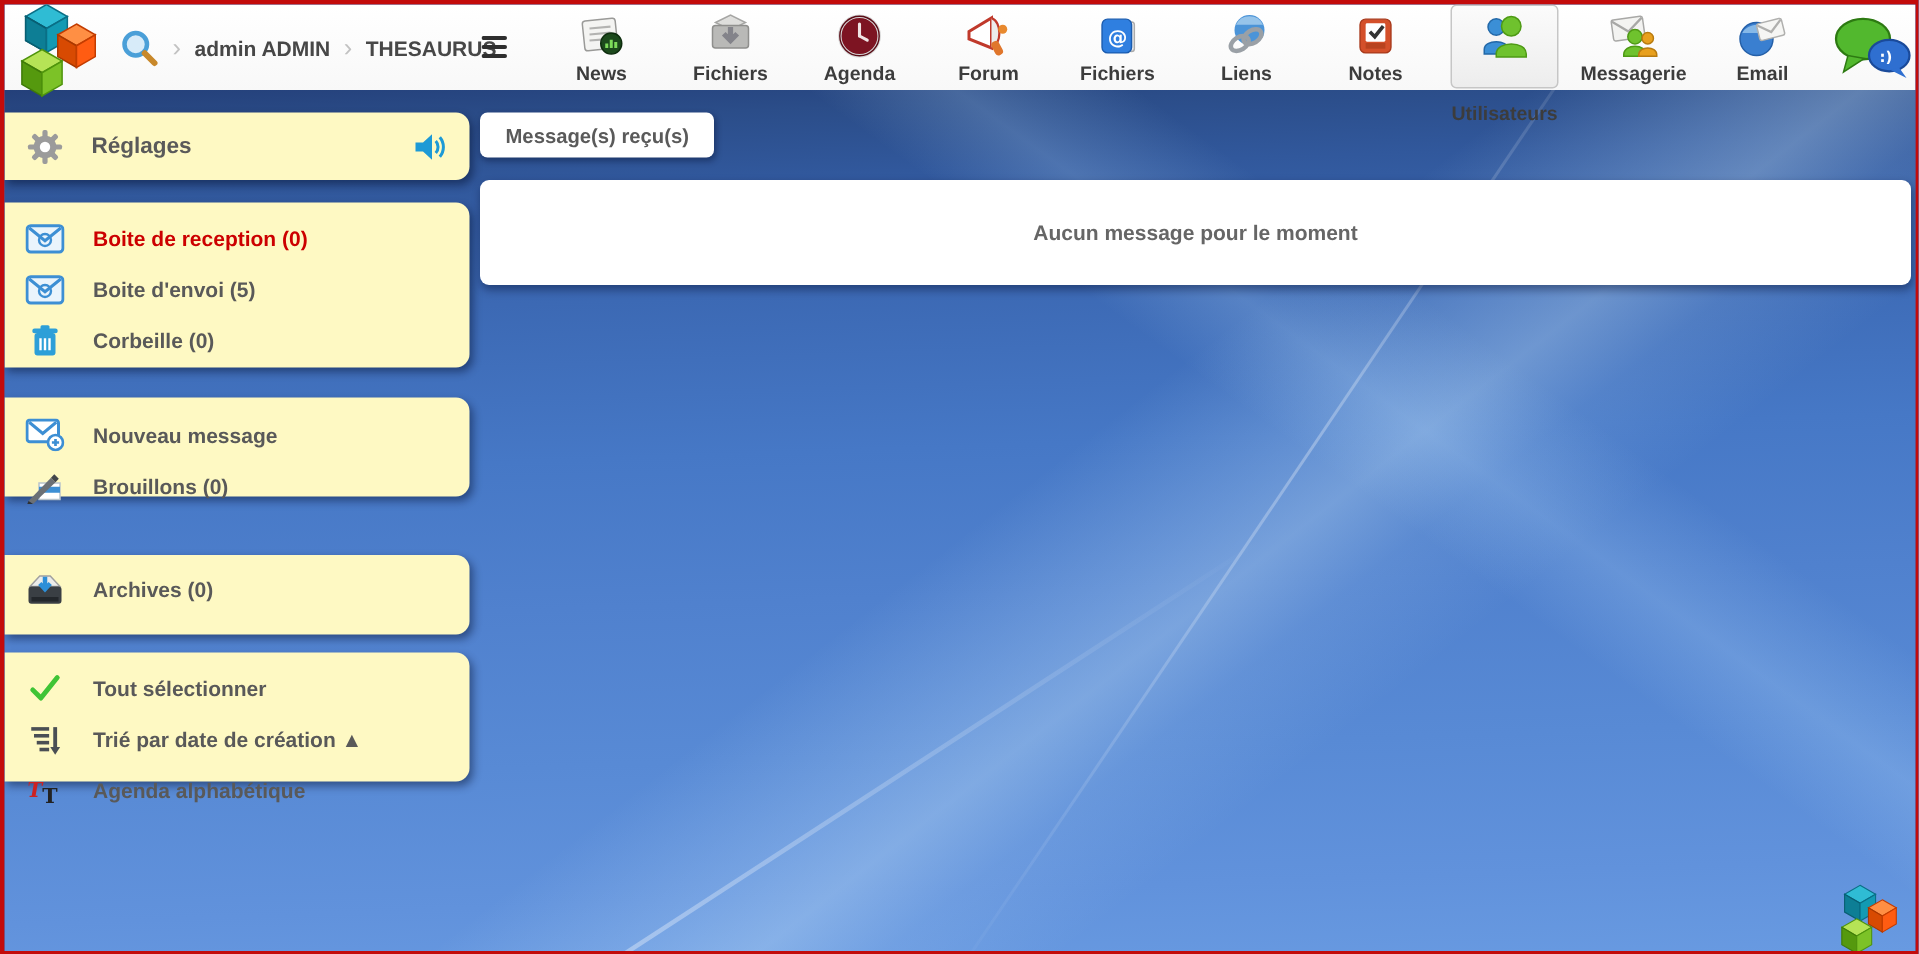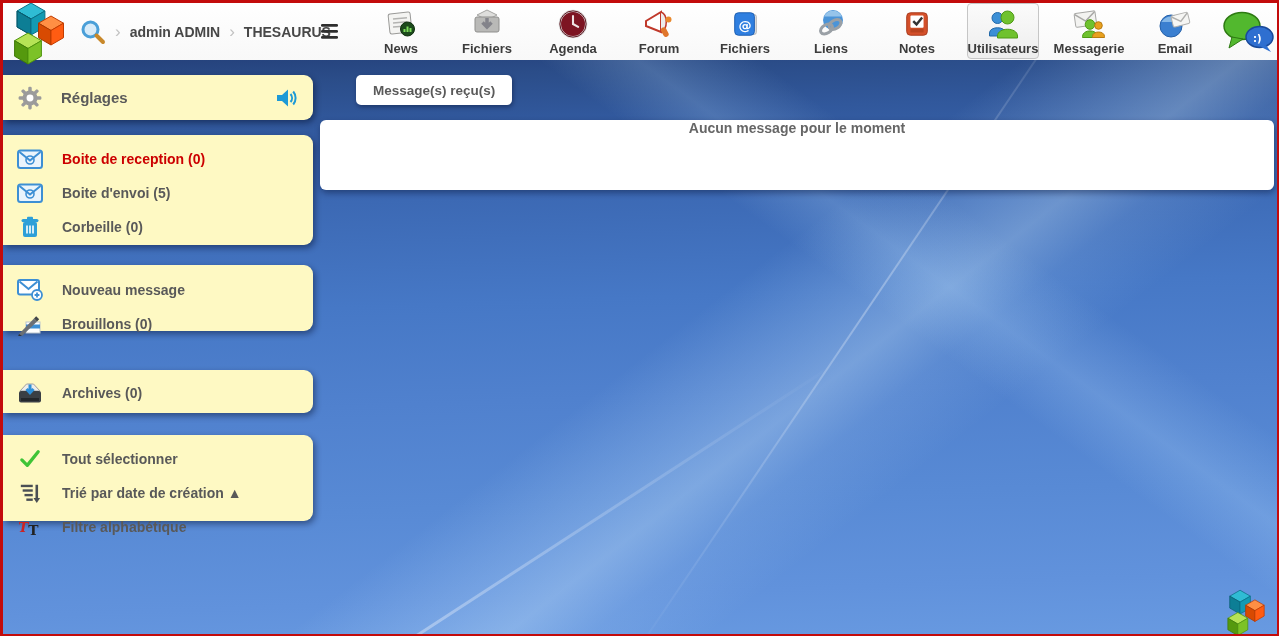--- a/index.html
+++ b/index.html
@@ -21,21 +21,21 @@
   .hamburger { position:absolute; left:318px; top:21px; cursor:pointer; }
   .nav { position:absolute; left:362px; right:66px; top:0; height:57px; display:flex; justify-content:space-between; }
   .nav-item {
     width:72px; height:56px; display:flex; flex-direction:column; align-items:center;
     padding-top:4px; cursor:pointer; border:1px solid transparent;
   }
   .nav-item .nicon { height:32px; display:flex; align-items:center; justify-content:center; }
   .nav-item .nlabel { font-size:13px; font-weight:600; color:#3c3c3c; margin-top:1px; }
   .nav-item.selected {
     background:linear-gradient(#fbfbfb,#ededed);
-    border:1px solid #c6c6c6; border-radius:4px;
+    border:1px solid #c6c6c6; border-radius:4px;gap:27px;
   }
   .chat-btn { position:absolute; right:2px; top:7px; width:54px; height:43px; cursor:pointer; }
   
   .wallpaper {
     position:absolute; left:0; top:57px; right:0; bottom:0; overflow:hidden;
     background:linear-gradient(178deg,#24407a 0%, #2b4d89 5%, #31589c 12%, #3c69b4 25%, #4678c6 42%, #5081ce 58%, #588ad5 75%, #6192dc 90%, #689ae1 100%);
   }
   .streak { position:absolute; }
   .streak-1 {
     width:1700px; height:260px; left:-30px; top:190px; transform:rotate(-38deg);
@@ -57,39 +57,39 @@
   
   .sbox {
     position:absolute; left:0; width:310px; background:#fef9c3;
     border-radius:0 9px 9px 0; box-shadow:2px 3px 6px rgba(0,10,40,0.45); z-index:5;
   }
   .settings-box { top:72px; height:45px; display:flex; align-items:center; padding:0 14px; }
   .settings-label { font-size:15px; font-weight:bold; color:#5a5a5a; margin-left:18px; }
   .speaker { margin-left:auto; cursor:pointer; }
   .box-folders { top:132px; height:110px; padding:7px 0; }
   .box-compose { top:262px; height:66px; padding:8px 0; }
-  .box-archives { top:367px; height:43px; padding:6px 0; }
+  .box-archives { top:367px; height:53px; padding:6px 0; }
   .box-tools { top:432px; height:86px; padding:7px 0; }
   .row {
     height:34px; display:flex; align-items:center; padding-left:14px; gap:19px;
     font-size:14px; font-weight:bold; color:#595959; cursor:pointer;
   }
   .row .ricon { width:26px; display:flex; justify-content:center; align-items:center; }
   .row.red { color:#cc0000; }
   
   .main-tab {
     position:absolute; left:317px; top:72px; height:30px; z-index:5;
     background:#ffffff; border-radius:5px; box-shadow:1px 2px 4px rgba(0,10,40,0.4);
     display:flex; align-items:center; padding:0 17px;
-    font-size:13.5px; font-weight:bold; color:#5a5a5a; cursor:pointer;margin-left:36px;
+    font-size:13.5px; font-weight:bold; color:#5a5a5a; cursor:pointer;
   }
   .content-box {
     position:absolute; left:317px; right:3px; top:117px; height:70px; z-index:5;
     background:#ffffff; border-radius:6px; box-shadow:1px 3px 6px rgba(0,10,40,0.4);
-    display:flex; align-items:flex-start; justify-content:center;
+    display:flex; align-items:center; justify-content:center;
     font-size:14px; font-weight:bold; color:#666666;
   }
 </style>
 </head>
 <body>
 
 <div class="page">
 
   <div class="header">
 
@@ -419,21 +419,21 @@
       </span>
       <span>Trié par date de création ▲</span>
     </div>
     <div class="row">
       <span class="ricon">
         <svg width="22" height="22" viewBox="0 0 24 24">
           <text x="1" y="17" font-size="15" font-weight="bold" fill="#cc2222" transform="skewX(-10)" font-family="DejaVu Serif, serif">T</text>
           <text x="10" y="21" font-size="15" font-weight="bold" fill="#222222" font-family="DejaVu Serif, serif">T</text>
         </svg>
       </span>
-      <span>Filtre alphabétique</span>
+      <span>Agenda alphabétique</span>
     </div>
   </div>
 
   <div class="main-tab">
     <span>Message(s) reçu(s)</span>
   </div>
 
   <div class="content-box">
     <span>Aucun message pour le moment</span>
   </div>

